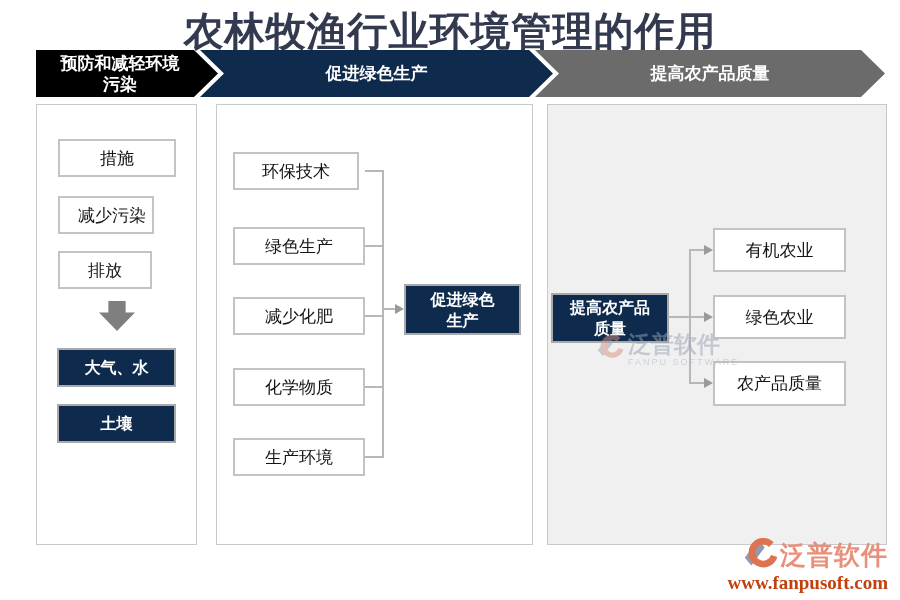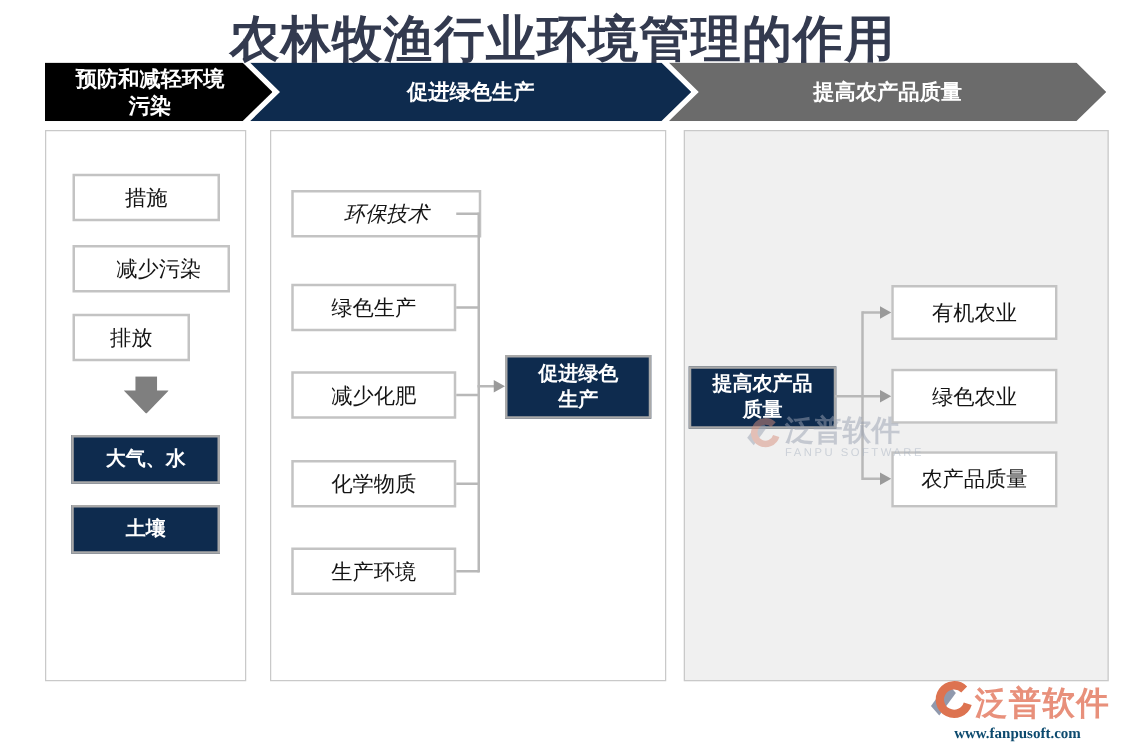--- a/index.html
+++ b/index.html
@@ -59,21 +59,21 @@
     position:absolute; left:594px; top:333px; display:flex; align-items:flex-start;
     opacity:0.5; pointer-events:none;
   }
   .watermark .wm-text { margin-left:4px; }
   .wm-brand { font-size:23px; font-weight:bold; color:#9aa2b2; line-height:24px; }
   .wm-sub { font-size:9px; letter-spacing:2px; color:#a8b2c0; font-family:"Liberation Sans","DejaVu Sans",sans-serif; }
   
   .logo { position:absolute; right:12px; bottom:6px; text-align:center; }
   .logo-row { display:flex; align-items:center; justify-content:flex-end; }
   .logo-brand { font-size:26px; font-weight:bold; color:#e8907b; letter-spacing:1px; }
-  .logo-url { font-size:12px; font-weight:bold; color:#0c4a6e; margin-top:-2px; }
+  .logo-url { font-size:19px; font-weight:bold; color:#c2410c; margin-top:-2px; }
 </style>
 </head>
 <body>
 
 <div class="page">
 
   <div class="title">农林牧渔行业环境管理的作用</div>
 
   <div class="chev chev1">
     <span class="wrap">预防和减轻环境污染</span>
@@ -83,27 +83,27 @@
   </div>
   <div class="chev chev3">
     <span>提高农产品质量</span>
   </div>
 
   <div class="panel panel-left"></div>
   <div class="panel panel-middle"></div>
   <div class="panel panel-right"></div>
 
   <div class="box" style="left:58px; top:139px; width:118px; height:38px;">措施</div>
-  <div class="box" style="left:58px; top:196px; width:126px; height:38px;padding-left:12px;">减少污染</div>
+  <div class="box" style="left:58px; top:196px; width:96px; height:38px;padding-left:12px;">减少污染</div>
   <div class="box" style="left:58px; top:251px; width:94px; height:38px;">排放</div>
   <div class="downarrow"></div>
   <div class="navybox" style="left:57px; top:348px; width:119px; height:39px;">大气、水</div>
   <div class="navybox" style="left:57px; top:404px; width:119px; height:39px;">土壤</div>
 
-  <div class="box" style="left:233px; top:152px; width:152px; height:38px;font-style:italic;">环保技术</div>
+  <div class="box" style="left:233px; top:152px; width:126px; height:38px;">环保技术</div>
   <div class="box" style="left:233px; top:227px; width:132px; height:38px;">绿色生产</div>
   <div class="box" style="left:233px; top:297px; width:132px; height:38px;">减少化肥</div>
   <div class="box" style="left:233px; top:368px; width:132px; height:38px;text-align:center;">化学物质</div>
   <div class="box" style="left:233px; top:438px; width:132px; height:38px;">生产环境</div>
 
   <div class="line" style="left:365px; top:170px; width:18px; height:2px;"></div>
   <div class="line" style="left:365px; top:245px; width:18px; height:2px;"></div>
   <div class="line" style="left:365px; top:315px; width:18px; height:2px;"></div>
   <div class="line" style="left:365px; top:386px; width:18px; height:2px;"></div>
   <div class="line" style="left:365px; top:456px; width:18px; height:2px;"></div>

